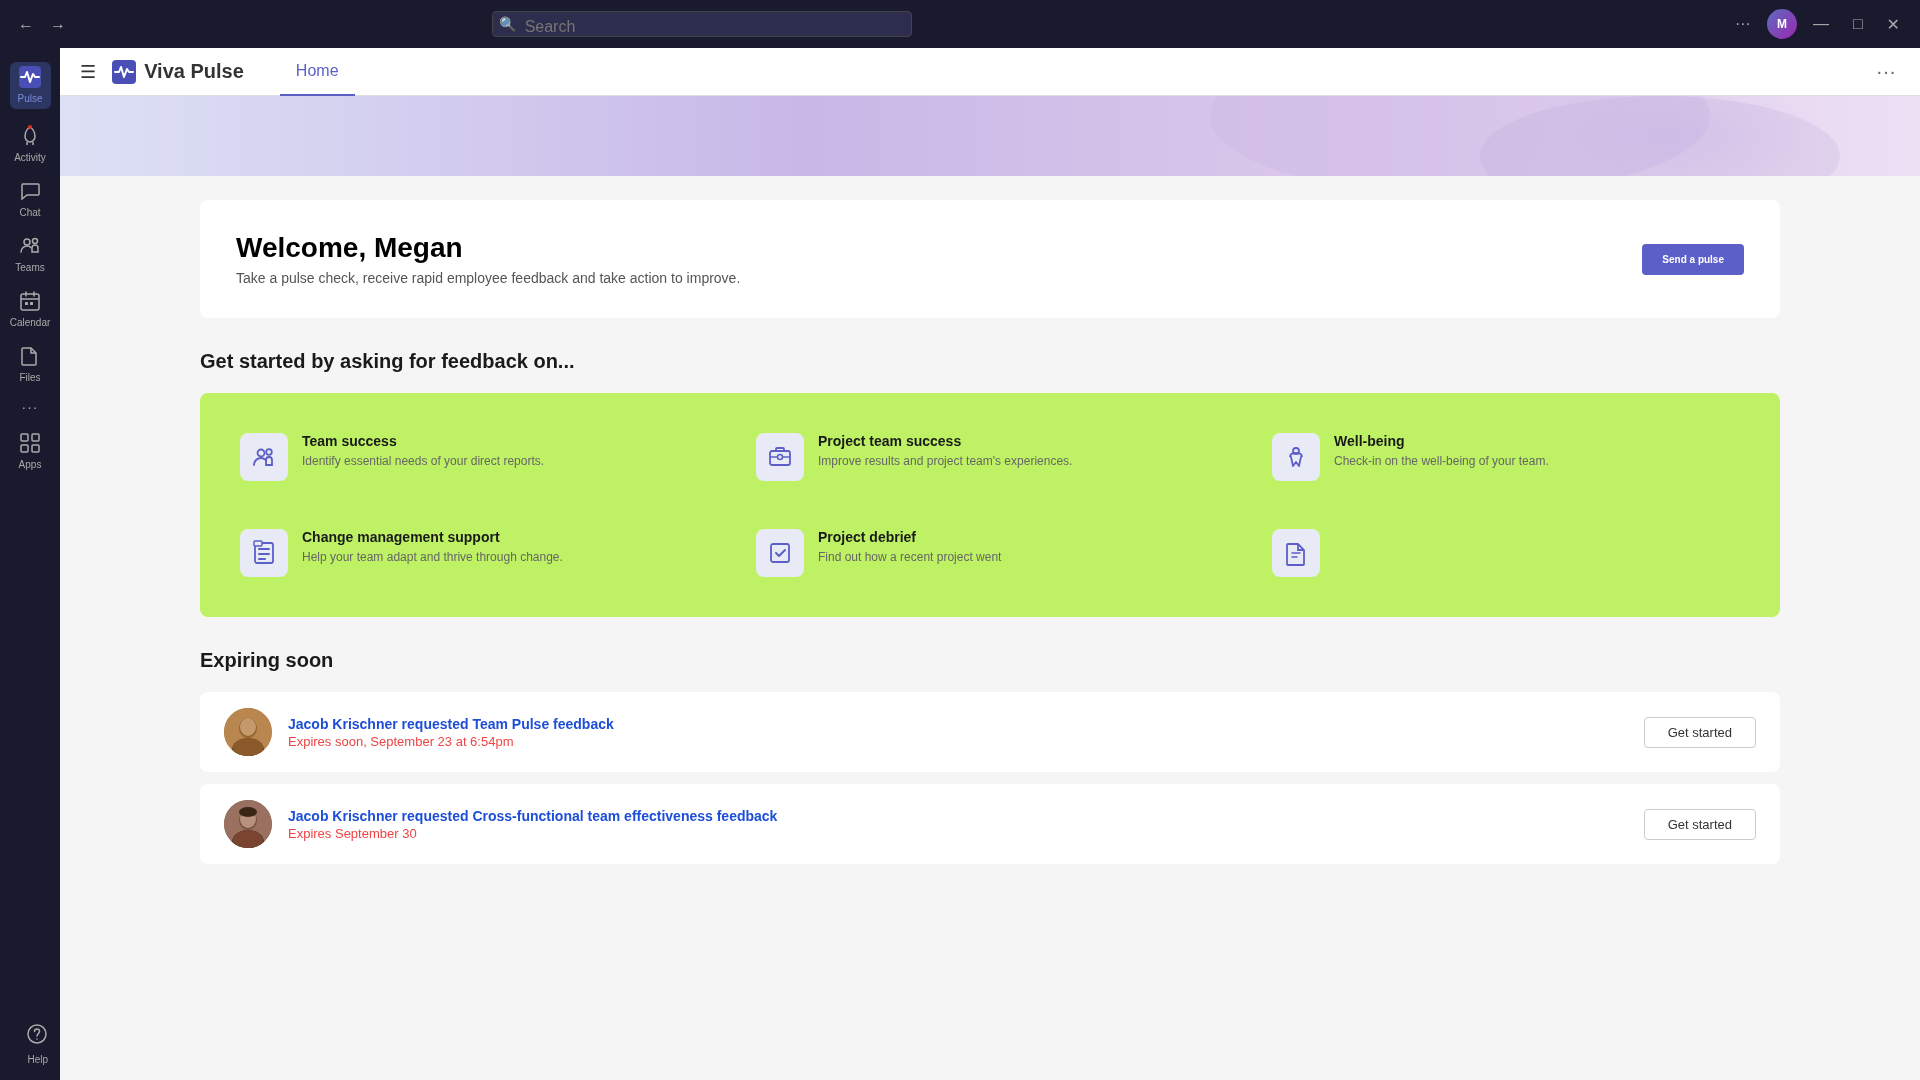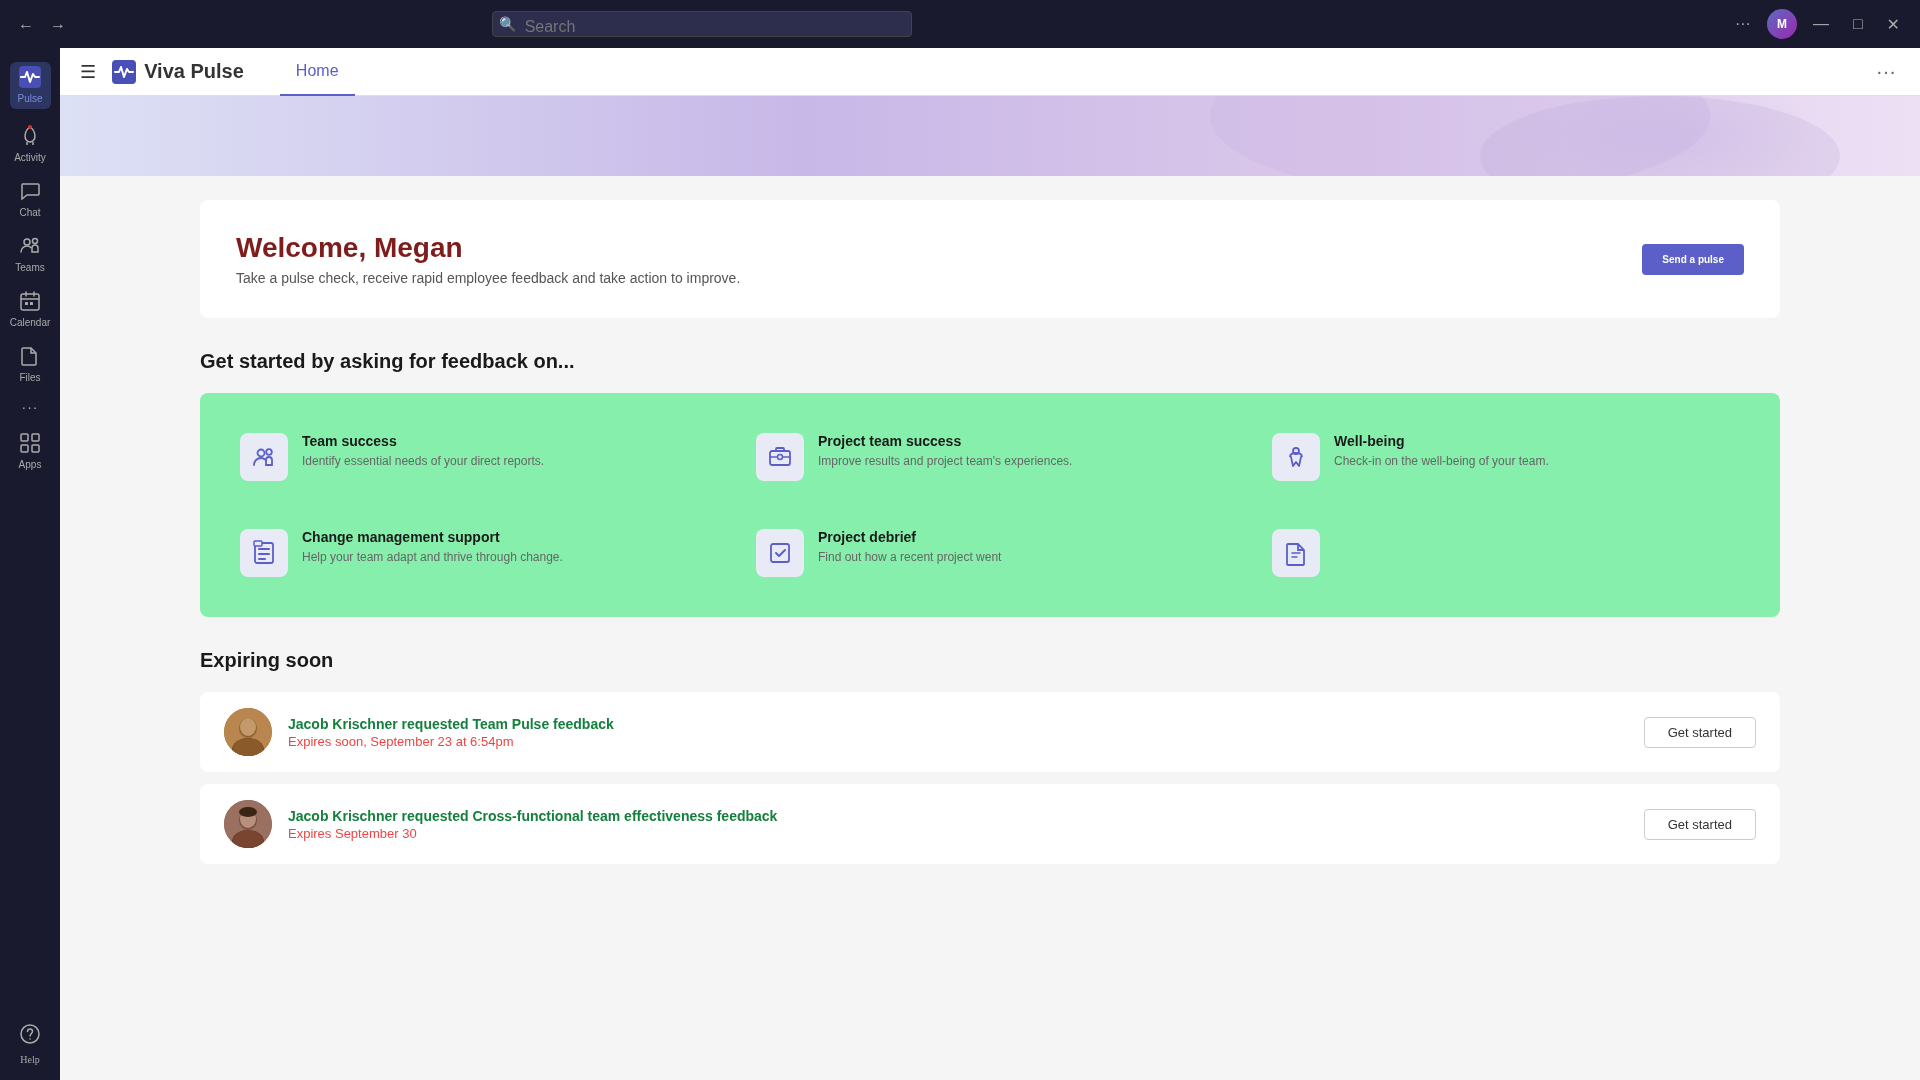--- a/index.html
+++ b/index.html
@@ -72,21 +72,21 @@
     }
     .sidebar-item.active { color: #7b8cde; }
     .sidebar-item .icon { font-size: 20px; margin-bottom: 2px; line-height: 1; }
     .sidebar-item .label { font-size: 10px; line-height: 1.2; }
     .sidebar-item.active .icon-bg {
       background: #2d3561;
       border-radius: 6px;
       padding: 4px 8px;
     }
     .sidebar-spacer { flex: 1; }
-    .sidebar-bottom { display: flex; flex-direction: column; align-items: center; gap: 4px; font-family: Liberation Serif, serif; }
+    .sidebar-bottom { display: flex; flex-direction: column; align-items: flex-end; gap: 4px; }
 
     
     .app-content { display: flex; flex-direction: column; flex: 1; overflow: hidden; }
 
     
     .app-header {
       background: white;
       border-bottom: 1px solid #e0e0e0;
       display: flex;
       align-items: center;
@@ -141,38 +141,38 @@
     
     .welcome-card {
       background: white;
       border-radius: 8px;
       padding: 32px 36px;
       margin-bottom: 32px;
       display: flex;
       align-items: center;
       justify-content: space-between;
     }
-    .welcome-text h1 { font-size: 28px; font-weight: 700; color: #7f1d1d; margin-bottom: 6px; }
+    .welcome-text h1 { font-size: 28px; font-weight: 700; color: #000000; margin-bottom: 6px; }
     .welcome-text p { font-size: 14px; color: #555; }
     .send-pulse-btn {
       background: #5b5fc7;
       color: white;
       border: none;
       border-radius: 4px;
       padding: 10px 20px;
       font-size: 10px;
       font-weight: 600;
       cursor: pointer;
       white-space: nowrap;
     }
 
     
     .section-title { font-size: 20px; font-weight: 700; color: #1a1a1a; margin-bottom: 20px; }
     .feedback-grid {
-      background: #86efac;
+      background: #bef264;
       border-radius: 8px;
       padding: 24px;
       margin-bottom: 32px;
     }
     .feedback-grid-inner {
       display: grid;
       grid-template-columns: 1fr 1fr 1fr;
       gap: 16px;
     }
     .feedback-card {
@@ -208,21 +208,21 @@
       gap: 16px;
       margin-bottom: 12px;
     }
     .expiring-avatar {
       width: 48px; height: 48px; border-radius: 50%; flex-shrink: 0; overflow: hidden;
       background: #c5a880;
       display: flex; align-items: center; justify-content: center;
     }
     .expiring-avatar svg { width: 48px; height: 48px; }
     .expiring-text { flex: 1; }
-    .expiring-text h3 { font-size: 14px; font-weight: 600; color: #15803d; margin-bottom: 2px; }
+    .expiring-text h3 { font-size: 14px; font-weight: 600; color: #1d4ed8; margin-bottom: 2px; }
     .expiring-text p { font-size: 13px; color: #ef4444; }
     .get-started-btn {
       background: white;
       border: 1px solid #ccc;
       border-radius: 4px;
       padding: 7px 23px;
       font-size: 13px;
       cursor: pointer;
       color: #333;
       white-space: nowrap;

